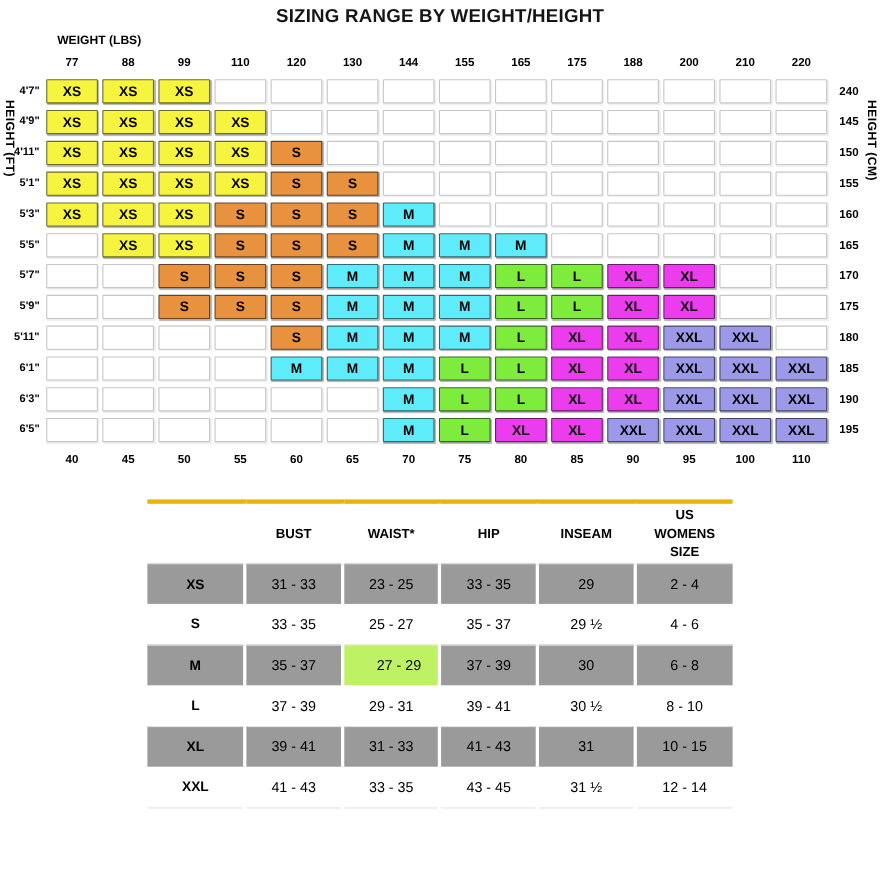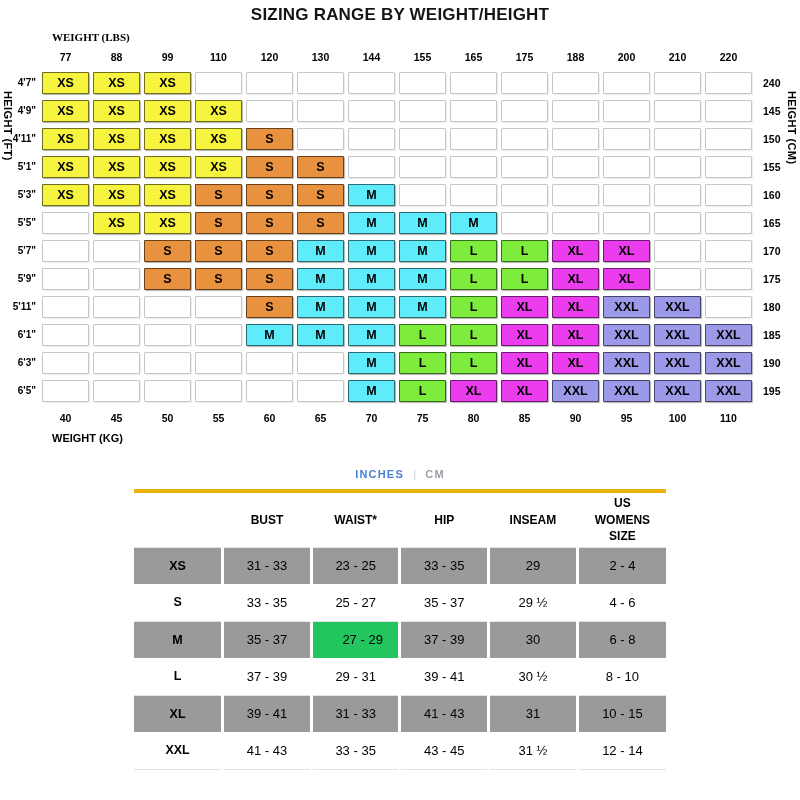--- a/index.html
+++ b/index.html
@@ -31,21 +31,21 @@
     white-space: nowrap;
   }
   .vlabel.left  { left: 2px;  top: 60px; }
   .vlabel.right { right: 2px; top: 60px; }
 
   .axis-caption {
     font-size: 11px;
     font-weight: bold;
     margin-left: 52px;
   }
-  .axis-caption.top { margin-bottom: 1px; font-family: Liberation Serif, serif; }
+  .axis-caption.top { margin-bottom: 1px; }
   .axis-caption.bottom { margin-top: 2px; }
 
   .size-grid {
     display: grid;
     grid-template-columns: 36px repeat(14, 47px) 42px;
     grid-auto-rows: 22px;
     column-gap: 4px;
     row-gap: 6px;
     width: max-content;
     margin: 0 auto;
@@ -356,29 +356,23 @@
       <div class="tick kg">70</div>
       <div class="tick kg">75</div>
       <div class="tick kg">80</div>
       <div class="tick kg">85</div>
       <div class="tick kg">90</div>
       <div class="tick kg">95</div>
       <div class="tick kg">100</div>
       <div class="tick kg">110</div>
       <div></div>
     </div>
-  <div class="axis-caption bottom">WEIGHT (KG)</div>
 </div>
 
 <div class="m-section">
-  <div class="unit-toggle">
-    <span class="unit" id="unit-inches" style="color: rgb(74, 127, 214);">INCHES</span>
-    <span class="unit-sep" id="unit-sep" style="color: rgb(201, 206, 211);">|</span>
-    <span class="unit" id="unit-cm" style="color: rgb(154, 160, 166);">CM</span>
-  </div>
   <table class="meas" id="meas-table">
       <thead>
         <tr>
           <th></th>
           <th>BUST</th>
           <th>WAIST*</th>
           <th>HIP</th>
           <th>INSEAM</th>
           <th>US WOMENS SIZE</th>
         </tr>
@@ -396,21 +390,21 @@
           <td class="size-label">S</td>
           <td>33 - 35</td>
           <td>25 - 27</td>
           <td>35 - 37</td>
           <td>29 ½</td>
           <td>4 - 6</td>
         </tr>
         <tr class="shaded">
           <td class="size-label" style="background: rgb(154, 154, 154);">M</td>
           <td style="background: rgb(154, 154, 154);">35 - 37</td>
-          <td style="background: #22c55e; padding-left: 20px;">27 - 29</td>
+          <td style="background: #bef264; padding-left: 20px;">27 - 29</td>
           <td style="background: rgb(154, 154, 154);">37 - 39</td>
           <td style="background: rgb(154, 154, 154);">30</td>
           <td style="background: rgb(154, 154, 154);">6 - 8</td>
         </tr>
         <tr>
           <td class="size-label">L</td>
           <td>37 - 39</td>
           <td>29 - 31</td>
           <td>39 - 41</td>
           <td>30 ½</td>

